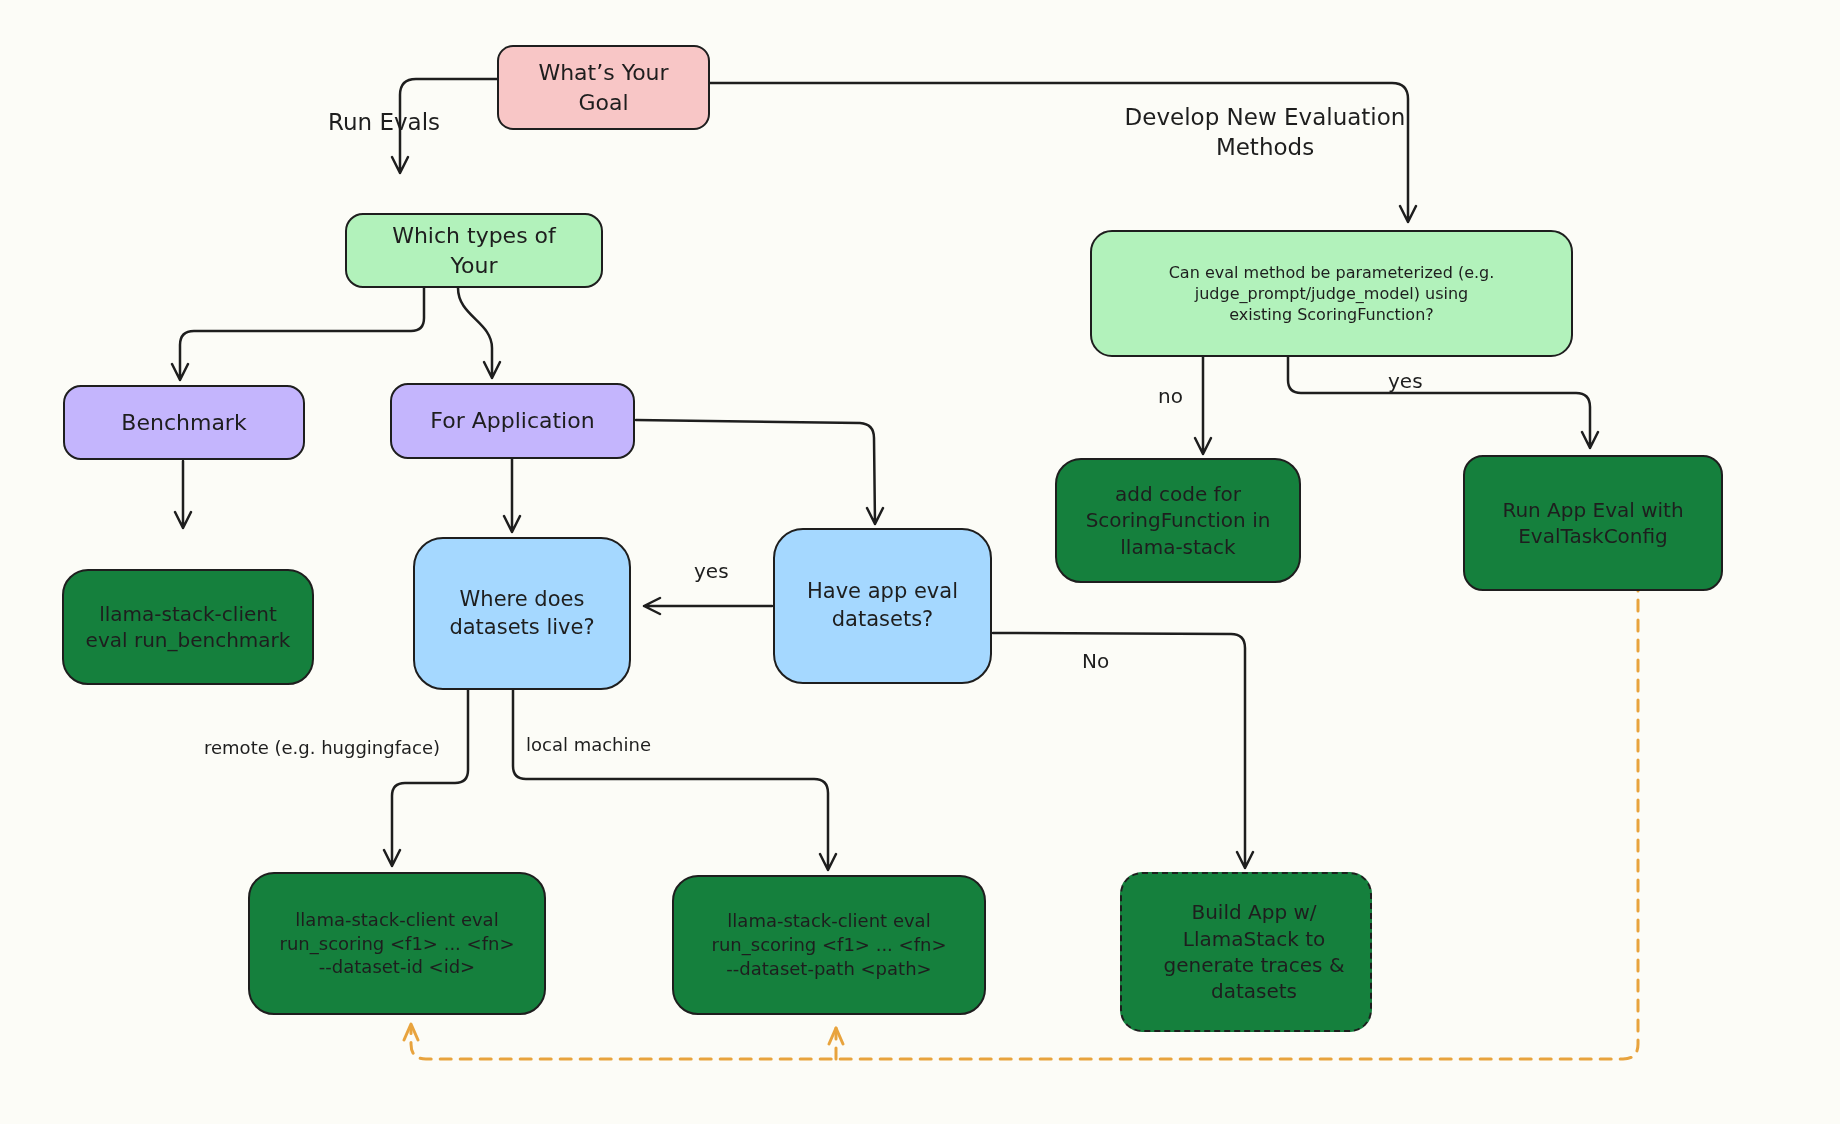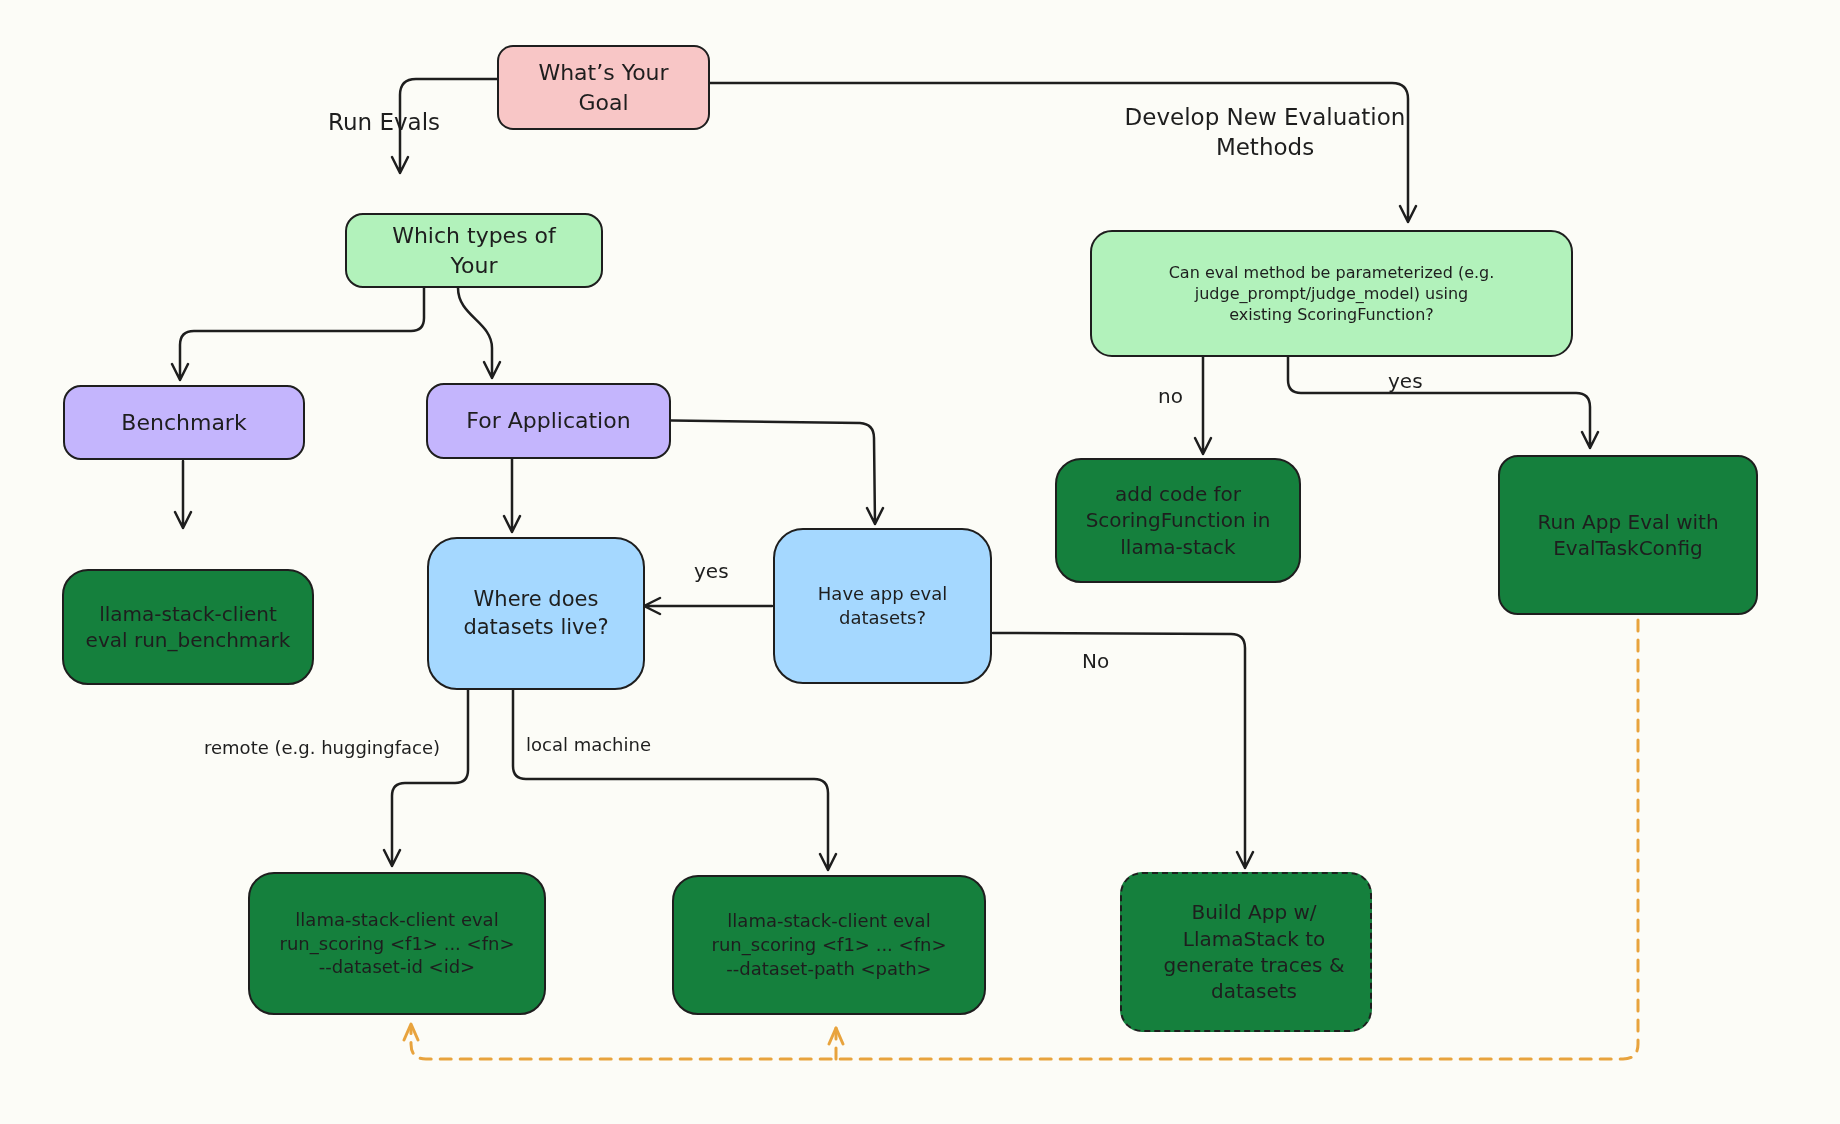--- a/index.html
+++ b/index.html
@@ -79,36 +79,36 @@
 
   <div class="node green" style="left:345px;top:213px;width:258px;height:75px;border-radius:18px;font-size:22px;">Which types of
 Your</div>
 
   <div class="node green" style="left:1090px;top:230px;width:483px;height:127px;border-radius:22px;font-size:16px;">Can eval method be parameterized (e.g.
 judge_prompt/judge_model) using
 existing ScoringFunction?</div>
 
   <div class="node white" style="left:63px;top:385px;width:242px;height:75px;border-radius:18px;font-size:22px;">Benchmark</div>
 
-  <div class="node white" style="left:390px;top:383px;width:245px;height:76px;border-radius:18px;font-size:22px;margin-left:36px;">For Application</div>
+  <div class="node white" style="left:390px;top:383px;width:245px;height:76px;border-radius:18px;font-size:22px;">For Application</div>
 
   <div class="node yellow" style="left:62px;top:533px;width:252px;height:116px;border-radius:26px;font-size:20px;margin-top:36px;">llama-stack-client
 eval run_benchmark</div>
 
-  <div class="node blue" style="left:413px;top:537px;width:218px;height:153px;border-radius:30px;font-size:21px;margin-left:14px;">Where does
+  <div class="node blue" style="left:413px;top:537px;width:218px;height:153px;border-radius:30px;font-size:21px;">Where does
 datasets live?</div>
 
-  <div class="node blue" style="left:773px;top:528px;width:219px;height:156px;border-radius:30px;font-size:18px;">Have app eval
+  <div class="node blue" style="left:773px;top:528px;width:219px;height:156px;border-radius:30px;font-size:21px;">Have app eval
 datasets?</div>
 
   <div class="node yellow" style="left:1055px;top:458px;width:246px;height:125px;border-radius:26px;font-size:20px;">add code for
 ScoringFunction in
 llama-stack</div>
 
-  <div class="node yellow" style="left:1463px;top:455px;width:260px;height:160px;border-radius:20px;font-size:20px;margin-left:35px;">Run App Eval with
+  <div class="node yellow" style="left:1463px;top:455px;width:260px;height:136px;border-radius:20px;font-size:20px;">Run App Eval with
 EvalTaskConfig</div>
 
   <div class="node yellow" style="left:248px;top:872px;width:298px;height:143px;border-radius:26px;font-size:18px;">llama-stack-client eval
 run_scoring &lt;f1&gt; ... &lt;fn&gt;
 --dataset-id &lt;id&gt;</div>
 
   <div class="node yellow" style="left:672px;top:875px;width:314px;height:140px;border-radius:26px;font-size:18px;">llama-stack-client eval
 run_scoring &lt;f1&gt; ... &lt;fn&gt;
 --dataset-path &lt;path&gt;</div>
 

